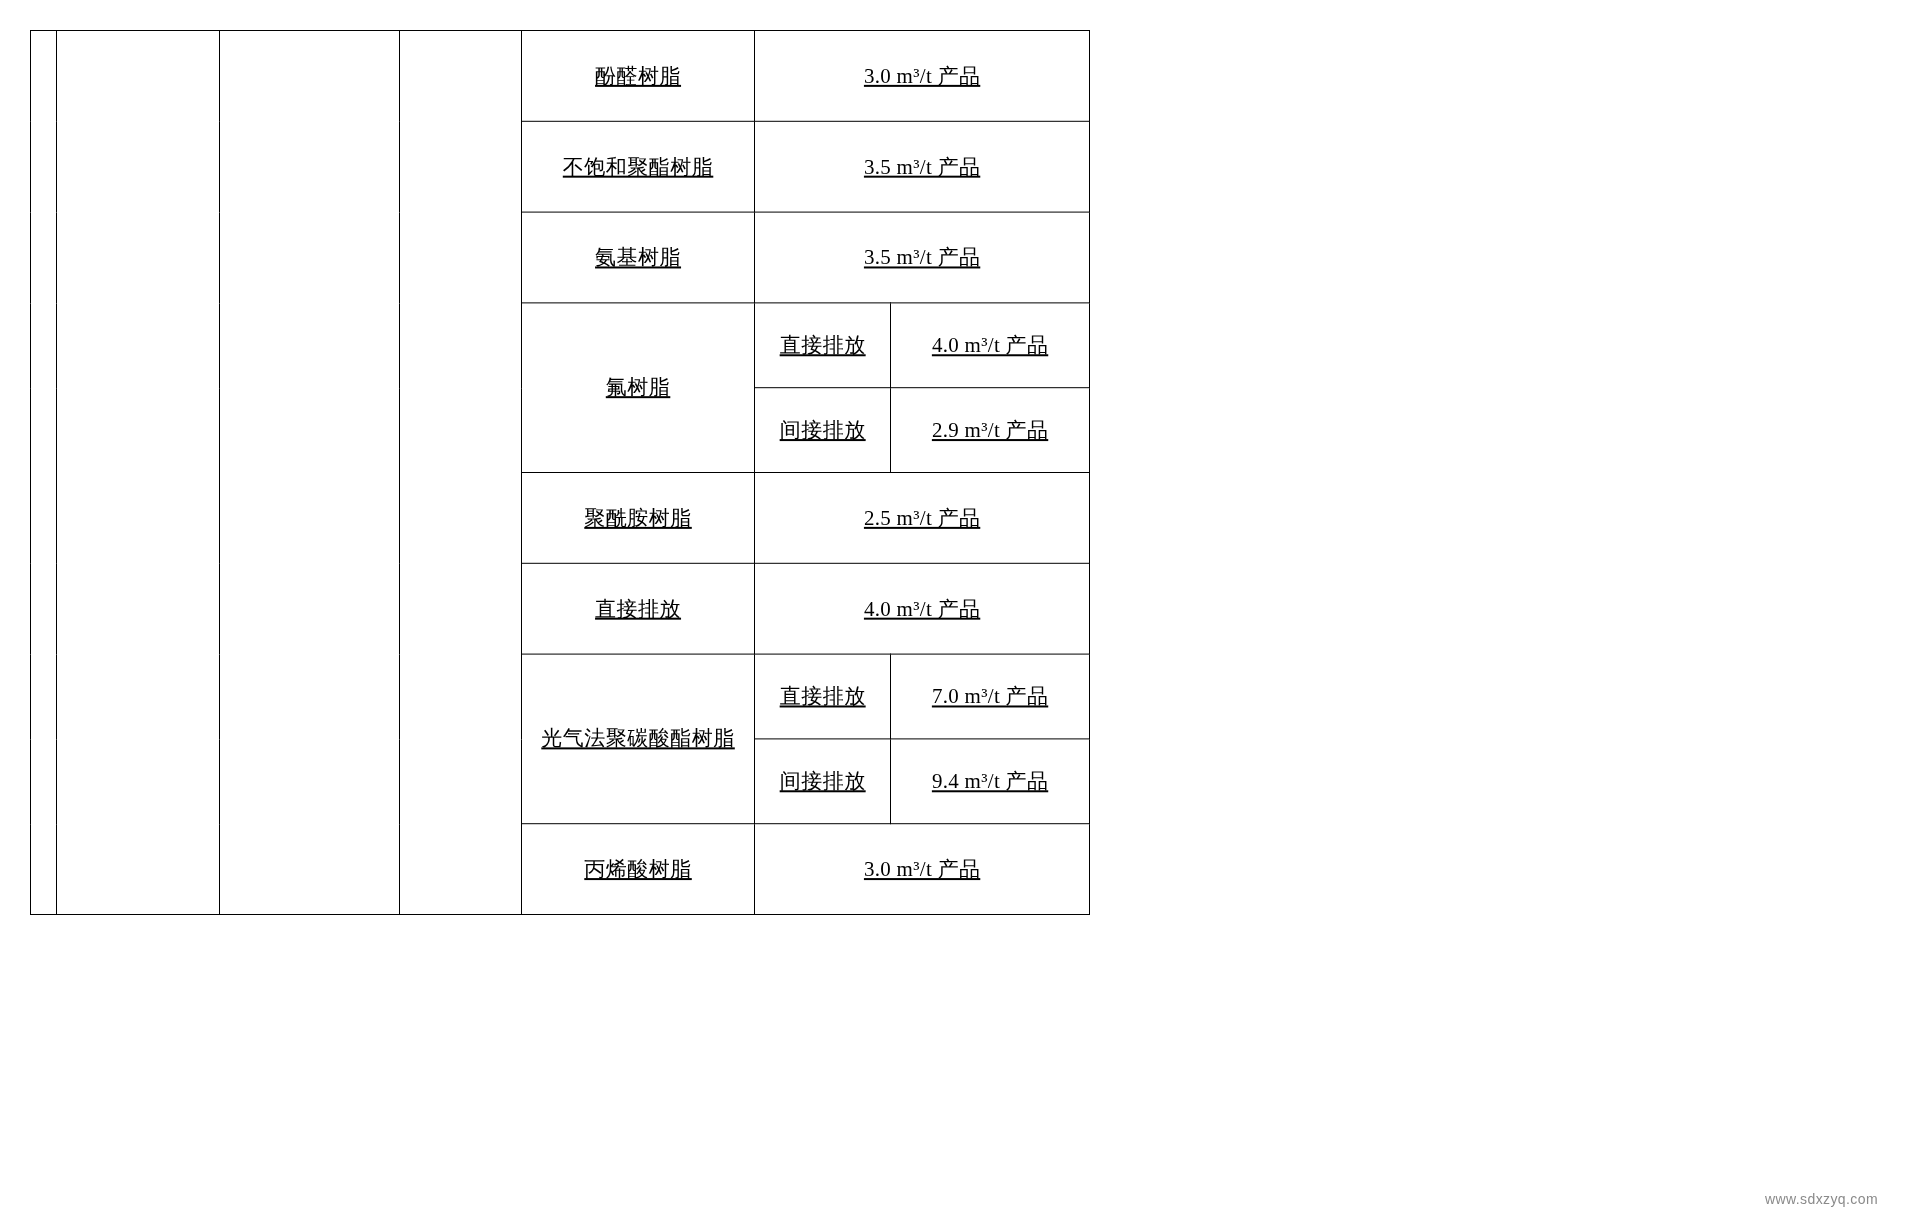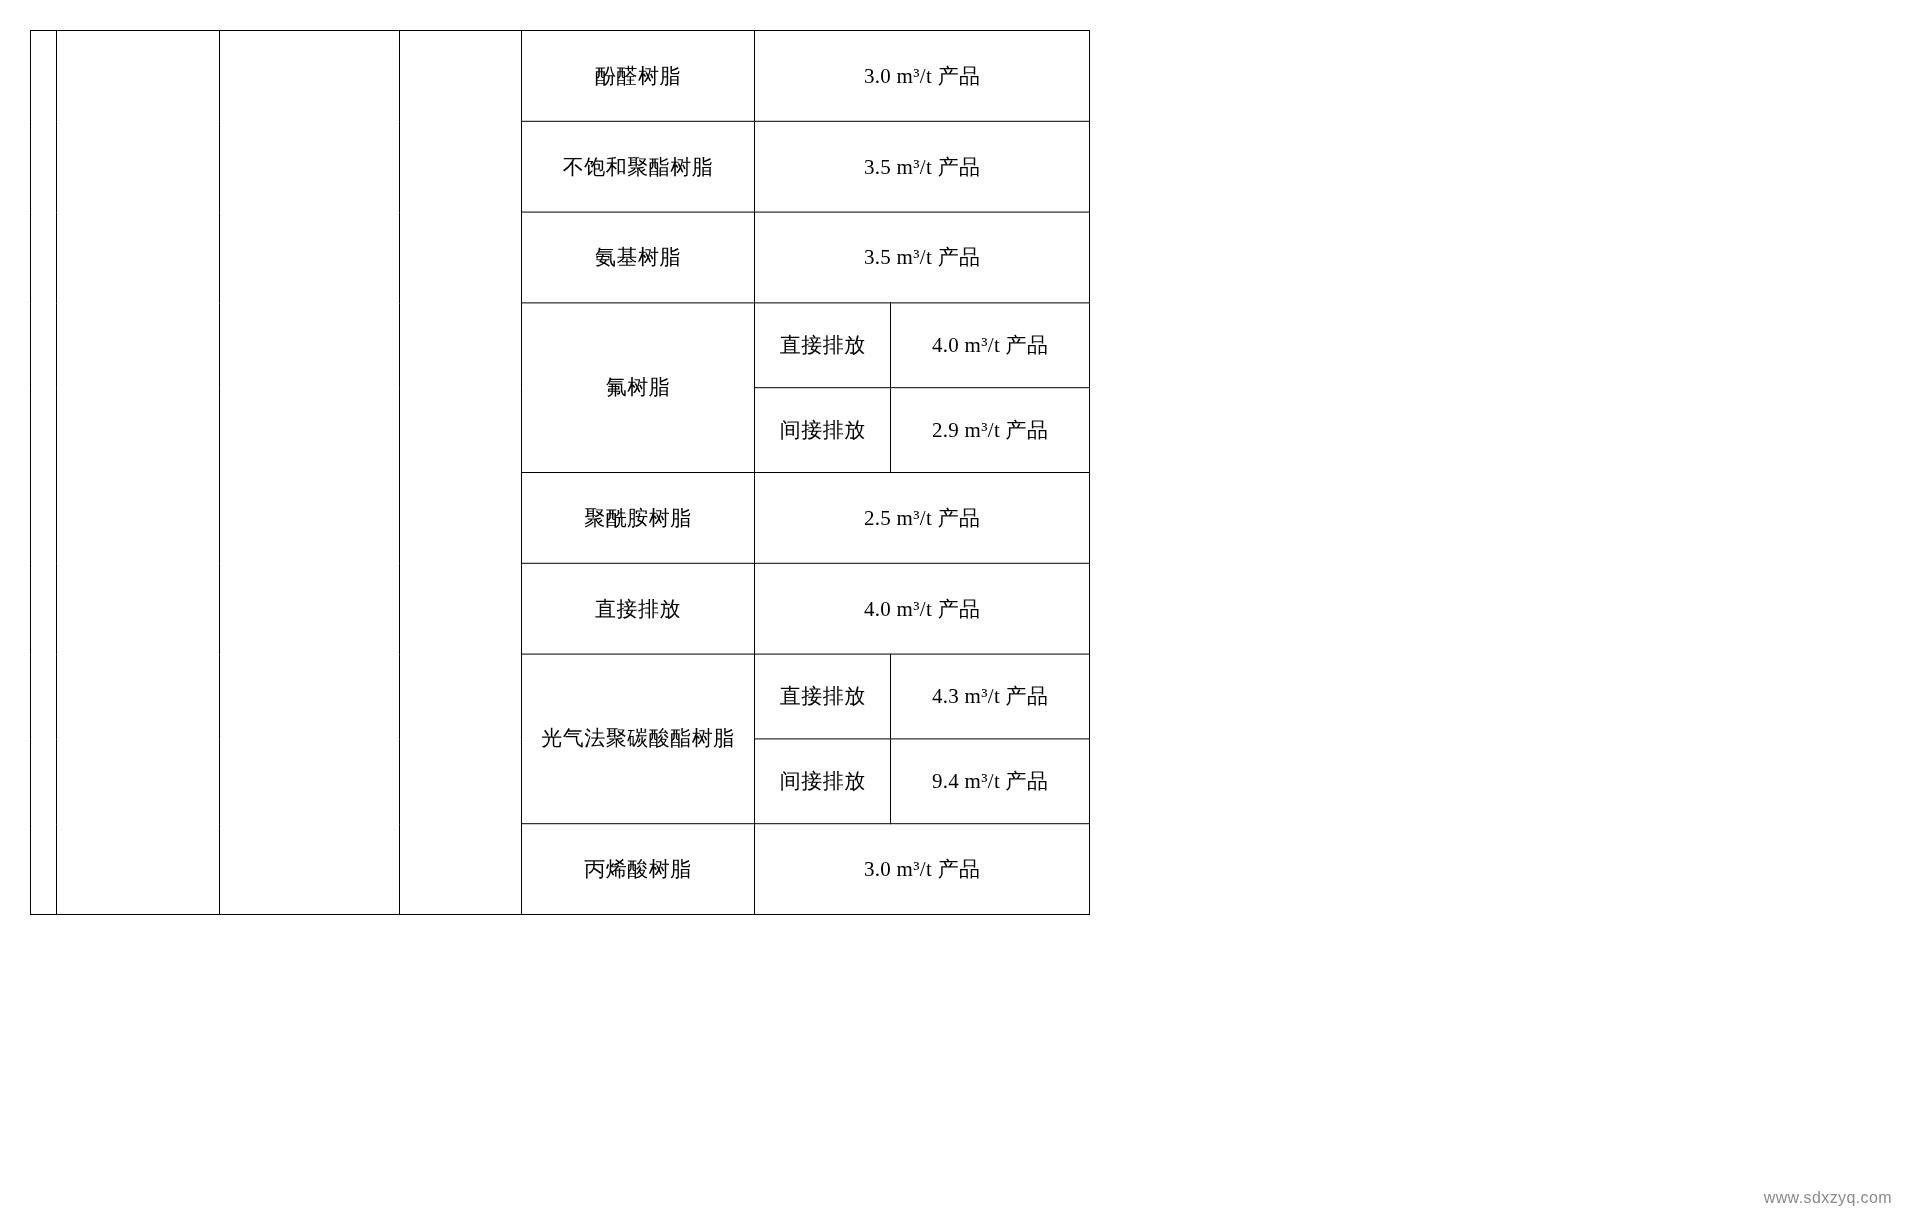--- a/index.html
+++ b/index.html
@@ -50,20 +50,21 @@
   .c-empty-2 { width: 160px; }
   .c-empty-3 { width: 178px; }
   .c-empty-4 { width: 120px; }
   .c-name    { width: 230px; }
   .c-mode    { width: 134px; }
   .c-value   { width: 196px; }
 
   .cell-pad {
     padding: 14px 10px;
     display: block;
+    text-decoration: underline;
   }
   .name-cell {
     font-size: 21.5px;
     letter-spacing: 0.5px;
   }
   .value-cell {
     font-size: 20.5px;
     letter-spacing: 0.3px;
     white-space: nowrap;
   }
@@ -74,24 +75,24 @@
     margin-top: 48px;
   }
   .row-tall td { height: 90px; }
   .row-half td { height: 84px; }
 
   
   .light-top { border-top: 1px solid #cfcfcf; }
 
   .watermark {
     position: absolute;
-    right: 28px;
+    right: 42px;
     bottom: 16px;
     font-family: "Liberation Sans", sans-serif;
-    font-size: 16px;
+    font-size: 14px;
     color: #8a8a8a;
     letter-spacing: 0.4px;
   }
 </style>
 </head>
 <body>
 
 <div class="page">
 
   <table class="doc-table" style="transform-origin: left top; transform: scale(1, 0.997745);">
@@ -177,21 +178,21 @@
       </tr>
 
       <tr class="row-half">
         <td class="name-cell" rowspan="2">
           <span class="cell-pad">光气法聚碳酸酯树脂</span>
         </td>
         <td class="mode-cell">
           <span class="cell-pad">直接排放</span>
         </td>
         <td class="value-cell">
-          <span class="cell-pad">4.3 m³/t  产品</span>
+          <span class="cell-pad">7.0 m³/t  产品</span>
         </td>
       </tr>
 
       <tr class="row-half">
         <td class="mode-cell">
           <span class="cell-pad">间接排放</span>
         </td>
         <td class="value-cell">
           <span class="cell-pad">9.4 m³/t  产品</span>
         </td>

